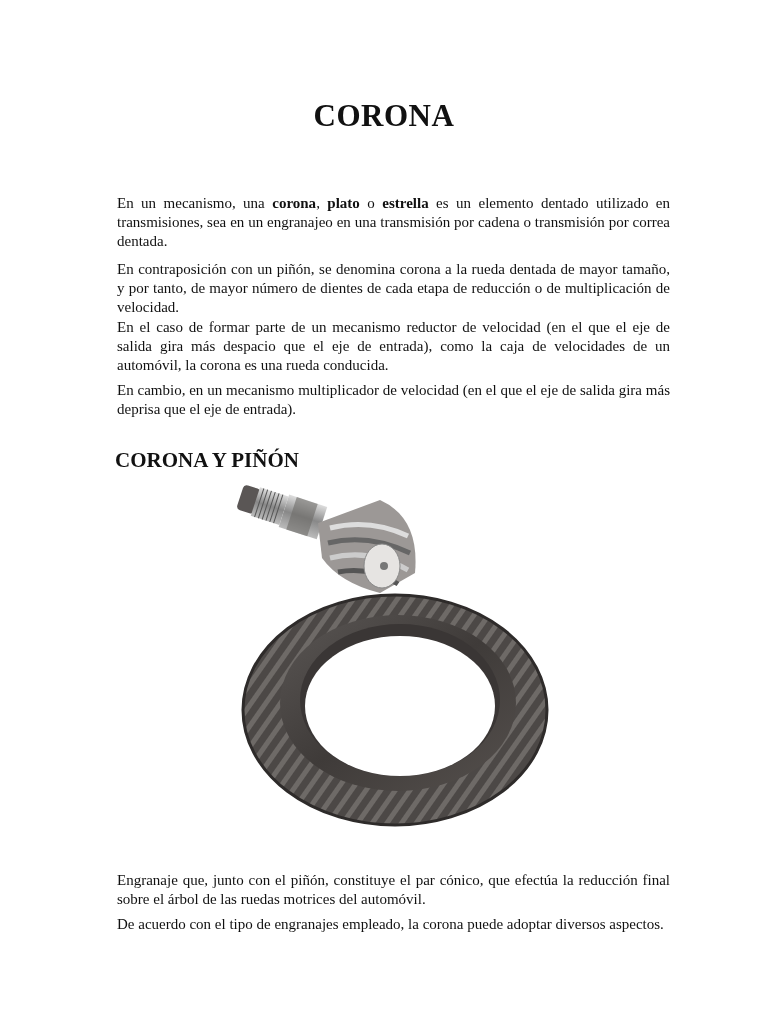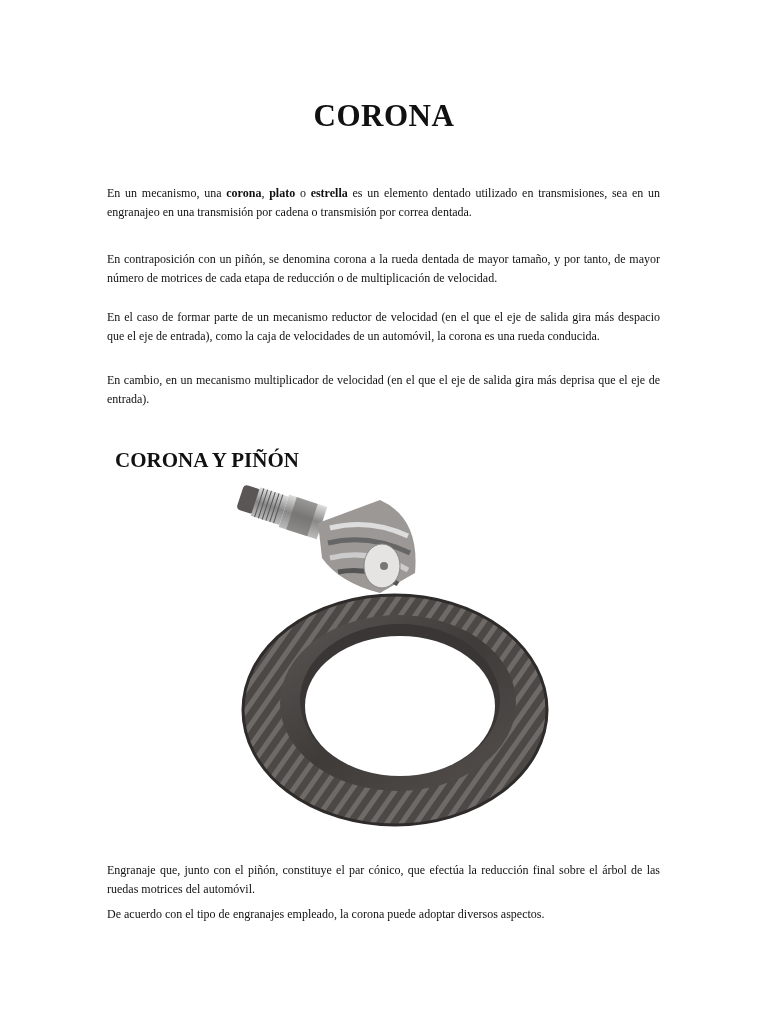--- a/index.html
+++ b/index.html
@@ -1,41 +1,41 @@
 <!DOCTYPE html>
 <html><head>
 <meta charset="utf-8">
 <style>
   html, body { margin: 0; padding: 0; background: #ffffff; }
   body { width: 768px; height: 1024px; position: relative; overflow: hidden;
          font-family: "Liberation Serif", "DejaVu Serif", serif; color: #111; }
   .page { position: absolute; left: 0; top: 0; width: 629px; height: 1024px; background: #fff; }
   .title { position: absolute; top: 98px; left: 0; width: 768px; text-align: center;
            font-size: 31px; font-weight: bold; letter-spacing: 0.5px; margin: 0; }
-  .text { position: absolute; left: 107px; width: 553px; font-size: 12px; line-height: 19px;
-          text-align: justify; margin: 0; }
+  .text { position: absolute; left: 107px; width: 553px; font-size: 15px; line-height: 19px;
+          text-align: justify; margin: 10px; }
   .text b { font-weight: bold; }
   .p1 { top: 184px; }
   .p2 { top: 250px; }
   .p3 { top: 308px; }
   .p4 { top: 371px; }
   .h2 { position: absolute; left: 107px; top: 440px; font-size: 21px; font-weight: bold; margin: 8px; }
   .figure { position: absolute; left: 230px; top: 478px; width: 325px; height: 360px; }
   .p5 { top: 861px; }
   .p6 { top: 905px; }
 </style>
 </head>
 <body>
 
 <div class="page">
   <h1 class="title">CORONA</h1>
 
   <p class="text p1"><span>En un mecanismo, una </span><b>corona</b><span>, </span><b>plato</b><span> o </span><b>estrella</b><span> es un elemento dentado utilizado en transmisiones, sea en un engranajeo en una transmisión por cadena o transmisión por correa dentada.</span></p>
 
-  <p class="text p2">En contraposición con un piñón, se denomina corona a la rueda dentada de mayor tamaño, y por tanto, de mayor número de motrices de cada etapa de reducción o de multiplicación de velocidad.</p>
+  <p class="text p2">En contraposición con un piñón, se denomina corona a la rueda dentada de mayor tamaño, y por tanto, de mayor número de dientes de cada etapa de reducción o de multiplicación de velocidad.</p>
   <p class="text p4">En cambio, en un mecanismo multiplicador de velocidad (en el que el eje de salida gira más deprisa que el eje de entrada).</p>
   <p class="text p3">En el caso de formar parte de un mecanismo reductor de velocidad (en el que el eje de salida gira más despacio que el eje de entrada), como la caja de velocidades de un automóvil, la corona es una rueda conducida.</p>
 
   <h2 class="h2">CORONA Y PIÑÓN</h2>
 
   <div class="figure">
     <svg width="325" height="360" viewBox="0 0 325 360">
       <defs>
         <linearGradient id="ringg" x1="0" y1="0" x2="1" y2="1">
           <stop offset="0" stop-color="#5a5654"></stop>

